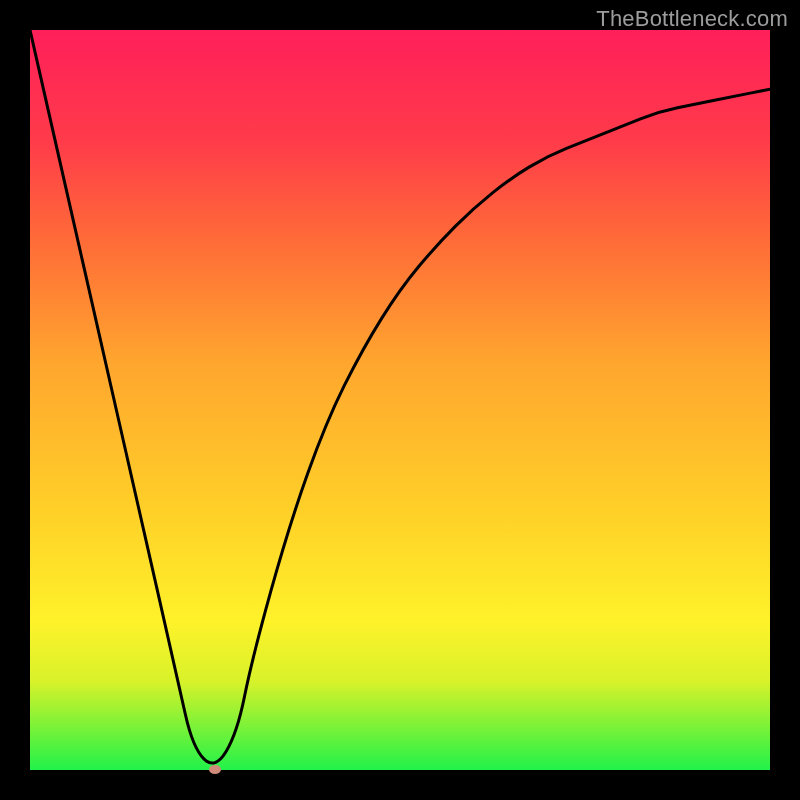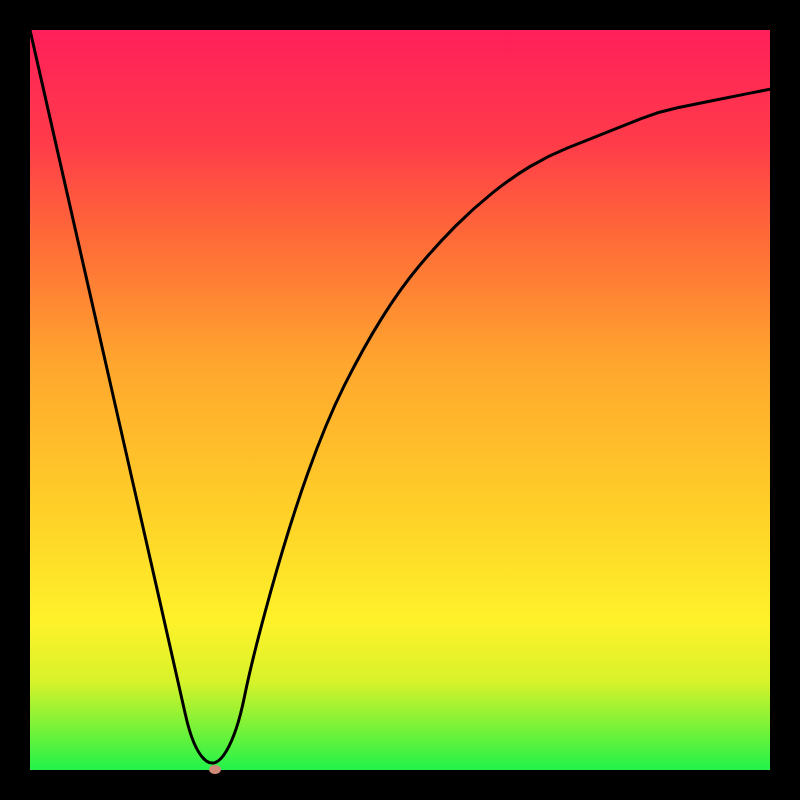--- a/index.html
+++ b/index.html
@@ -60,20 +60,21 @@
     height: 9px;
     border-radius: 50%;
     background: #cf8a7a;
   }
 </style>
 </head>
 <body>
 
 <div class="frame">
 
+  <div class="attribution">TheBottleneck.com</div>
 
   <div class="plot-area">
 
     <svg class="curve-svg" viewBox="0 0 740 740" preserveAspectRatio="none">
       <path id="curve-path" fill="none" stroke="#000000" stroke-width="3" stroke-linecap="round" stroke-linejoin="round" d="M 0 0 Q 0 0 18.5 81.39999999999998 Q 37 162.79999999999995 55.5 244.19999999999996 Q 74 325.59999999999997 92.5 407 Q 111 488.4 129.5 569.8 Q 148 651.2 155.4 684.5 Q 162.8 717.8 173.9 728.9 Q 185 740 196.10000000000002 721.5 Q 207.20000000000002 703 214.60000000000002 666 Q 222 629 240.5 562.4 Q 259 495.79999999999995 277.5 444 Q 296 392.20000000000005 314.5 355.20000000000005 Q 333 318.20000000000005 351.5 288.6 Q 370 259 388.5 236.8 Q 407.00000000000006 214.60000000000002 425.5 196.10000000000002 Q 444 177.60000000000002 462.5 162.8 Q 481 148 499.5 136.90000000000003 Q 518 125.80000000000007 536.5 118.40000000000003 Q 555 111 573.5 103.60000000000002 Q 592 96.20000000000005 610.5 88.80000000000001 Q 629 81.39999999999998 647.5 77.69999999999999 Q 666 74 684.5 70.30000000000001 Q 703 66.60000000000002 721.5 62.89999999999998 L 740 59.19999999999993"></path>
     </svg>
 
     <div id="min-marker" class="marker" style="left: 179px; top: 735px; background: rgb(207, 138, 122);"></div>
   </div>
 

